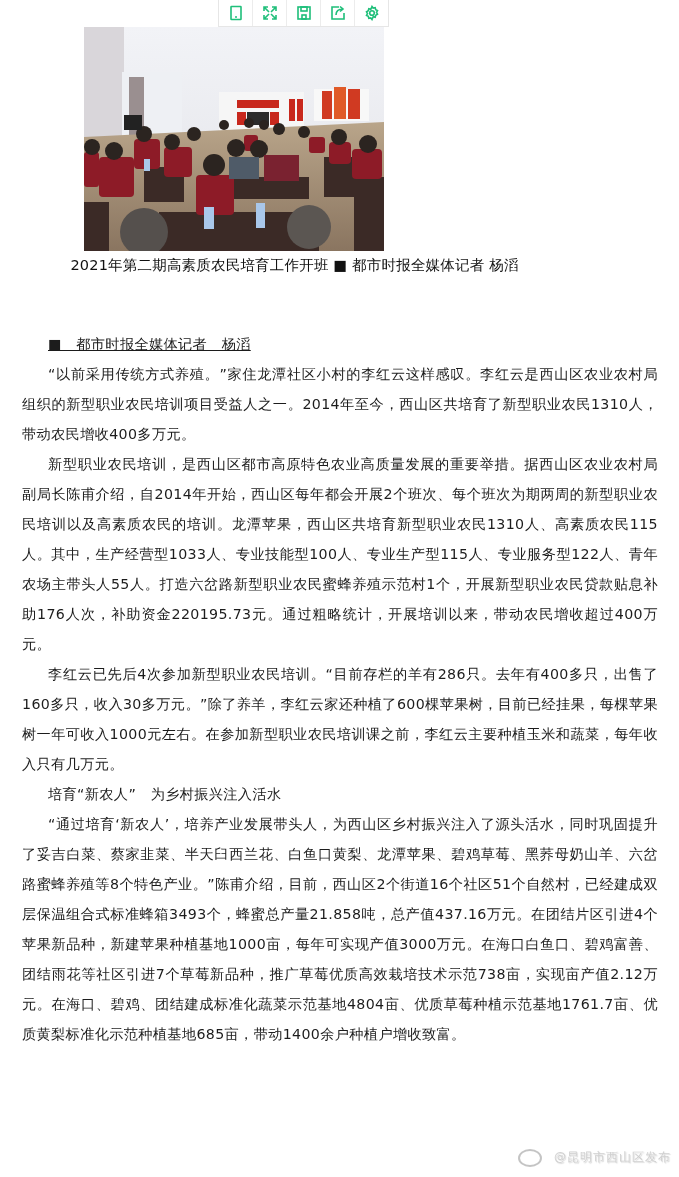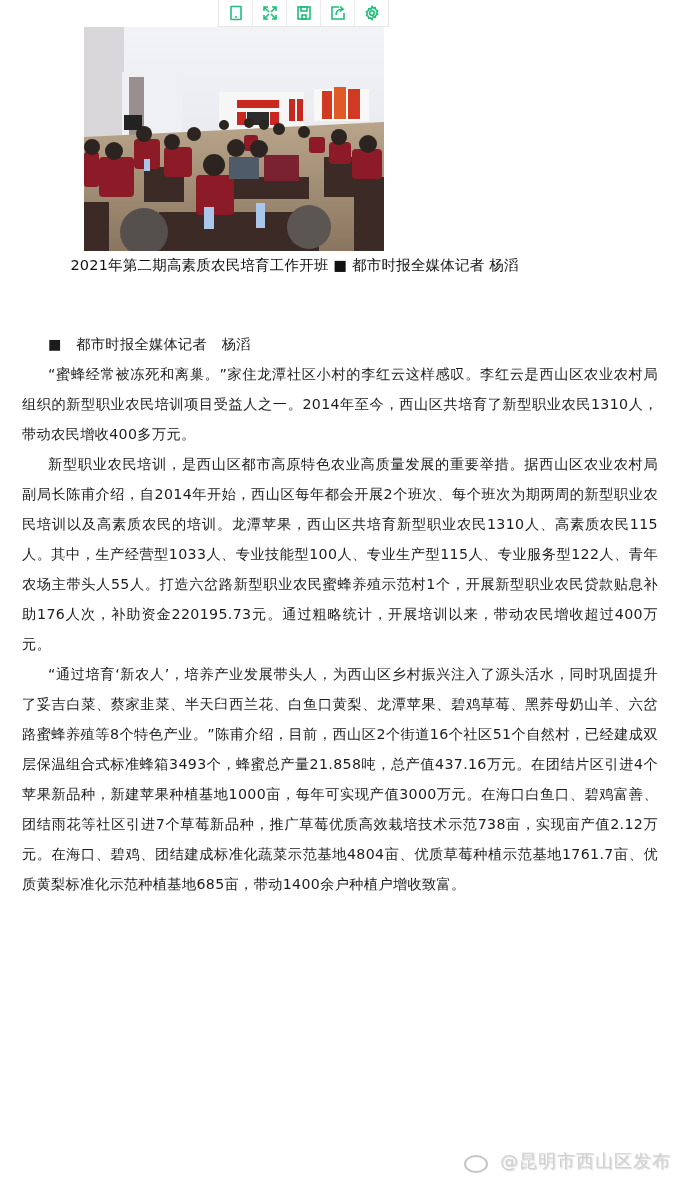--- a/index.html
+++ b/index.html
@@ -13,26 +13,26 @@
   .tb-btn svg { width:16px; height:16px; stroke:#1fbf7a; fill:none; stroke-width:1.6; }
 
   .photo { position:absolute; left:84px; top:27px; width:300px; height:224px; overflow:hidden;
            background:#ddd; }
   .caption { position:absolute; left:0; width:589px; top:256px; text-align:center;
              font-size:14.5px; color:#111; letter-spacing:0.2px; }
 
   .article { position:absolute; left:22px; top:329px; width:636px; font-size:14.2px;
              line-height:30px; letter-spacing:0.35px; color:#1c1c1c; }
   .article p { margin:0; text-indent:26px; text-align:justify; }
-  .article p.byline { text-indent:26px; }
+  .article p.byline { text-indent:26px;text-decoration:underline; }
   .article p.subhead { text-indent:26px; }
 
-  .watermark { position:absolute; right:8px; top:1149px; font-size:18px; color:rgba(200,200,200,0.85);
+  .watermark { position:absolute; right:8px; top:1149px; font-size:12px; color:rgba(200,200,200,0.85);
                text-shadow:0 0 2px #fff, 1px 1px 1px rgba(120,120,120,0.35); letter-spacing:1px;
-               display:flex; align-items:flex-end; gap:12px; }
+               display:flex; align-items:flex-start; gap:12px; }
   .wm-logo { width:20px; height:14px; border:2px solid rgba(190,190,190,0.9); border-radius:50%;
              display:inline-block; }
 </style>
 </head>
 <body>
 
 <div class="toolbar">
   <div class="tb-btn">
     <svg viewBox="0 0 16 16">
         <rect x="3" y="1.5" width="10" height="13" rx="0.5"></rect>
@@ -137,22 +137,24 @@
     <rect x="172" y="176" width="9" height="25" fill="#a9c7ea"></rect>
     <rect x="60" y="132" width="6" height="12" fill="#a9c7ea"></rect>
     <rect x="40" y="88" width="18" height="15" fill="#222"></rect>
   </svg>
 </div>
 
 <div class="caption">2021年第二期高素质农民培育工作开班 ■ 都市时报全媒体记者 杨滔</div>
 
 <div class="article">
   <p class="byline">■　都市时报全媒体记者　杨滔</p>
-  <p>“蜜蜂经常被冻死和离巢。”家住龙潭社区小村的李红云这样感叹。李红云是西山区农业农村局组织的新型职业农民培训项目受益人之一。2014年至今，西山区共培育了新型职业农民1310人，带动农民增收400多万元。</p>
+  <p>“以前采用传统方式养殖。”家住龙潭社区小村的李红云这样感叹。李红云是西山区农业农村局组织的新型职业农民培训项目受益人之一。2014年至今，西山区共培育了新型职业农民1310人，带动农民增收400多万元。</p>
   <p>新型职业农民培训，是西山区都市高原特色农业高质量发展的重要举措。据西山区农业农村局副局长陈甫介绍，自2014年开始，西山区每年都会开展2个班次、每个班次为期两周的新型职业农民培训以及高素质农民的培训。龙潭苹果，西山区共培育新型职业农民1310人、高素质农民115人。其中，生产经营型1033人、专业技能型100人、专业生产型115人、专业服务型122人、青年农场主带头人55人。打造六岔路新型职业农民蜜蜂养殖示范村1个，开展新型职业农民贷款贴息补助176人次，补助资金220195.73元。通过粗略统计，开展培训以来，带动农民增收超过400万元。</p>
+  <p>李红云已先后4次参加新型职业农民培训。“目前存栏的羊有286只。去年有400多只，出售了160多只，收入30多万元。”除了养羊，李红云家还种植了600棵苹果树，目前已经挂果，每棵苹果树一年可收入1000元左右。在参加新型职业农民培训课之前，李红云主要种植玉米和蔬菜，每年收入只有几万元。</p>
+  <p class="subhead">培育“新农人”　为乡村振兴注入活水</p>
   <p>“通过培育‘新农人’，培养产业发展带头人，为西山区乡村振兴注入了源头活水，同时巩固提升了妥吉白菜、蔡家韭菜、半天臼西兰花、白鱼口黄梨、龙潭苹果、碧鸡草莓、黑荞母奶山羊、六岔路蜜蜂养殖等8个特色产业。”陈甫介绍，目前，西山区2个街道16个社区51个自然村，已经建成双层保温组合式标准蜂箱3493个，蜂蜜总产量21.858吨，总产值437.16万元。在团结片区引进4个苹果新品种，新建苹果种植基地1000亩，每年可实现产值3000万元。在海口白鱼口、碧鸡富善、团结雨花等社区引进7个草莓新品种，推广草莓优质高效栽培技术示范738亩，实现亩产值2.12万元。在海口、碧鸡、团结建成标准化蔬菜示范基地4804亩、优质草莓种植示范基地1761.7亩、优质黄梨标准化示范种植基地685亩，带动1400余户种植户增收致富。</p>
 
 </div>
 
 <div class="watermark">
   <span class="wm-logo"></span>
   <span>@昆明市西山区发布</span>
 </div>
 
 </body></html>

